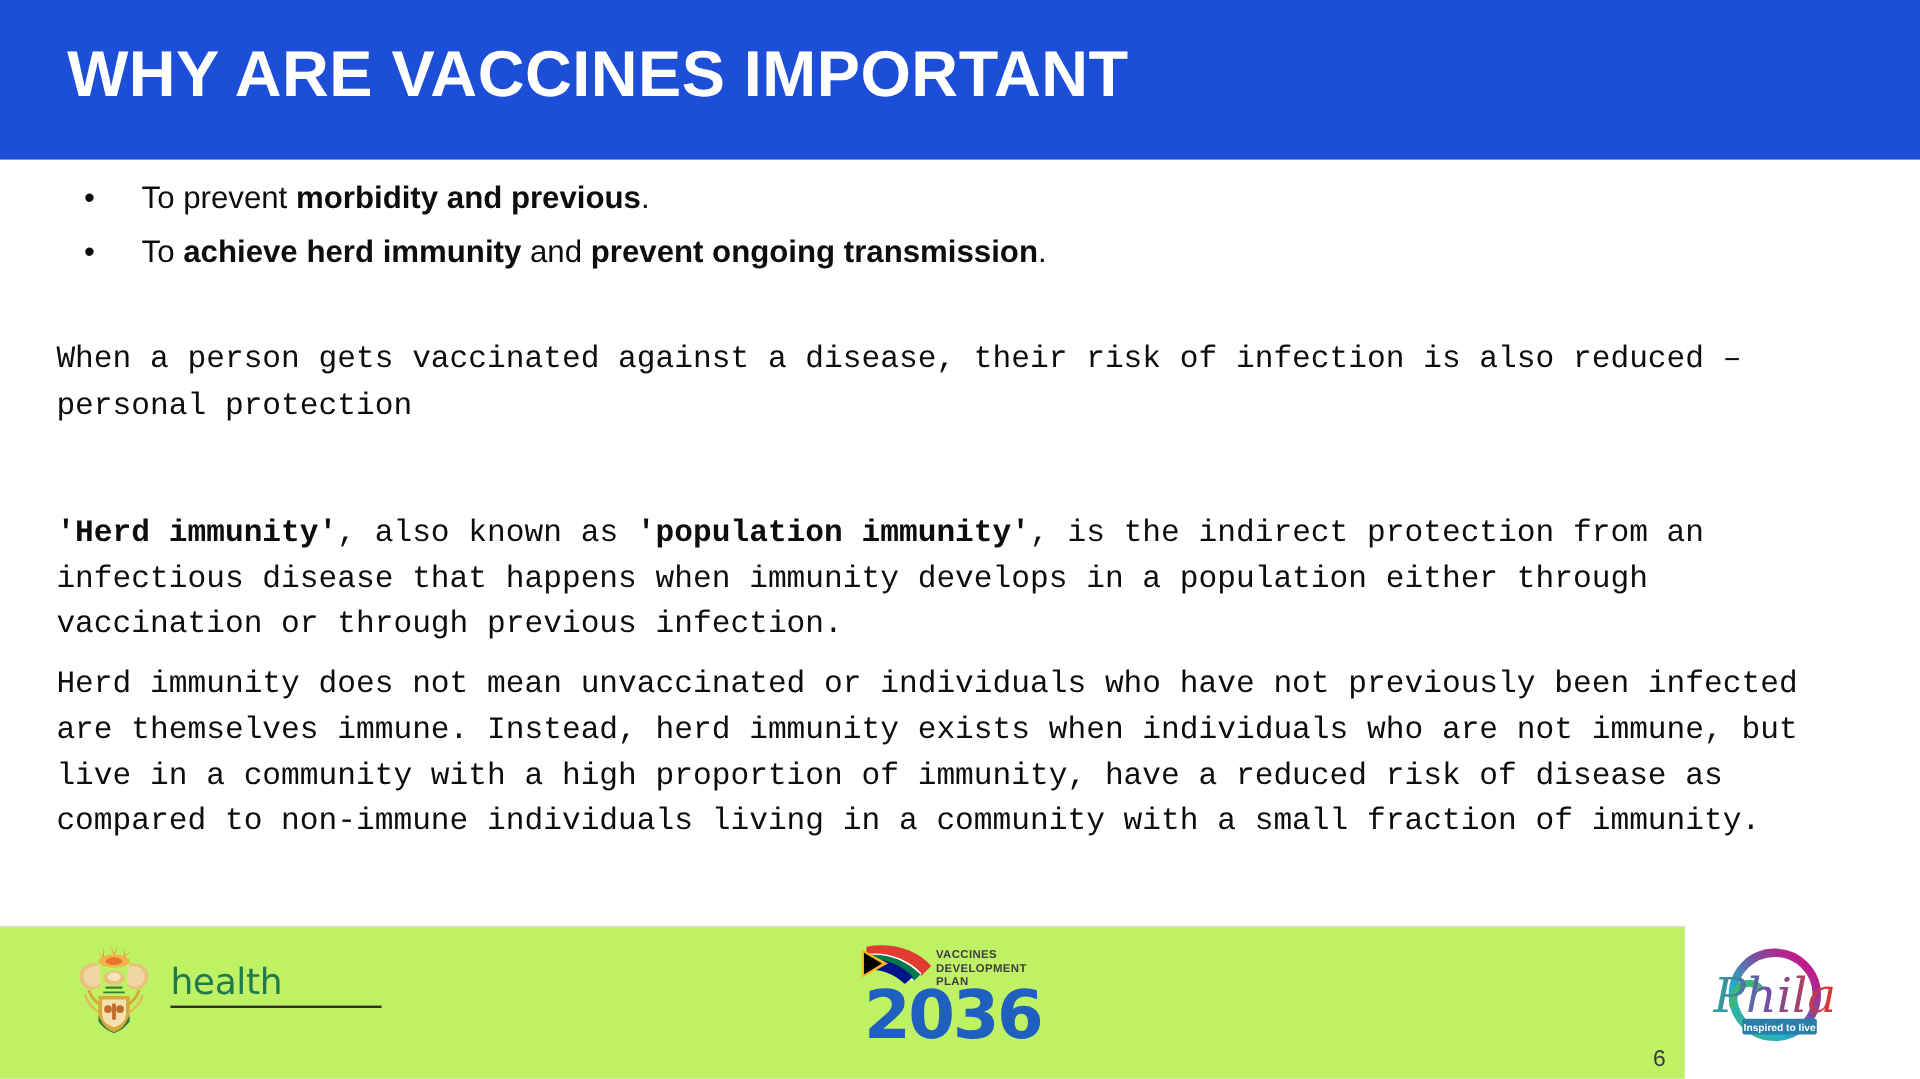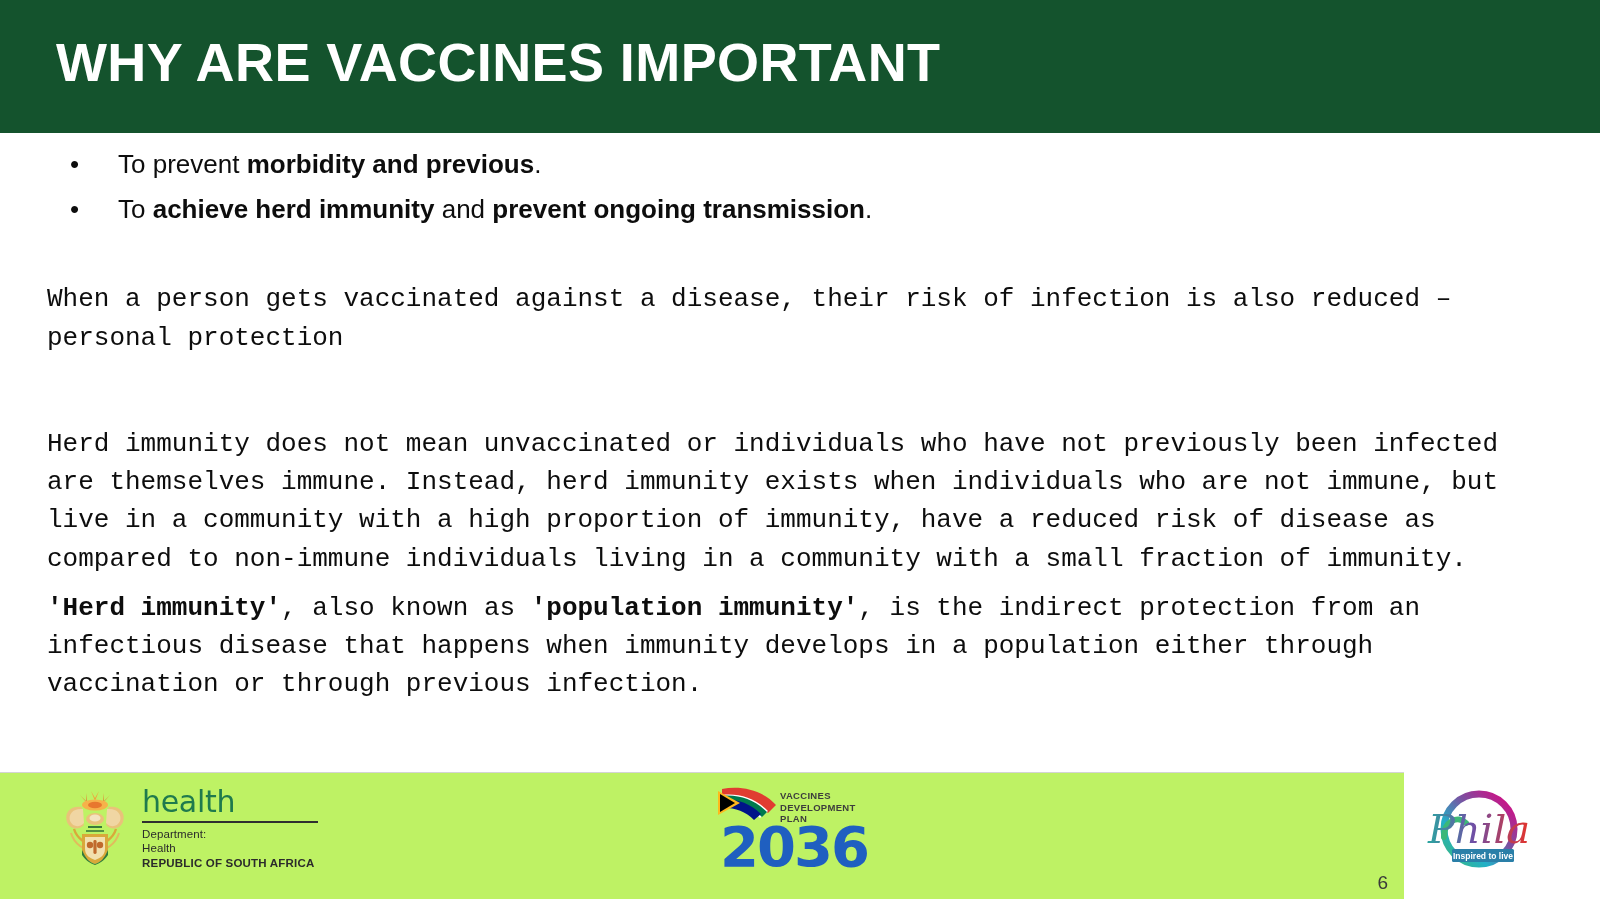--- a/index.html
+++ b/index.html
@@ -15,21 +15,21 @@
     overflow: hidden;
     position: relative;
   }
 
   
   .header-band {
     position: absolute;
     left: 0; top: 0;
     width: 1600px;
     height: 133px;
-    background: #14532d;
+    background: #1d4ed8;
   }
   .header-title {
     position: absolute;
     left: 56px;
     top: 34px;
     font-size: 54px;
     font-weight: bold;
     color: #ffffff;
     letter-spacing: 0.4px;
     line-height: 1.05;
@@ -202,25 +202,25 @@
       <span>To </span><b>achieve herd immunity</b><span> and </span><b>prevent ongoing transmission</b><span>.</span>
     </div>
   </div>
 
   <div class="spacer-a"></div>
 
   <p class="para">When a person gets vaccinated against a disease, their risk of infection is also reduced – personal protection</p>
 
   <div class="spacer-b"></div>
 
-  <p class="para">Herd immunity does not mean unvaccinated or individuals who have not previously been infected are themselves immune. Instead, herd immunity exists when individuals who are not immune, but live in a community with a high proportion of immunity, have a reduced risk of disease as compared to non-immune individuals living in a community with a small fraction of immunity.</p>
-
   <p class="para para-herd">
     <b>'Herd immunity'</b><span>, also known as </span><b>'population immunity'</b><span>, is the indirect protection from an infectious disease that happens when immunity develops in a population either through vaccination or through previous infection.</span>
   </p>
+
+  <p class="para">Herd immunity does not mean unvaccinated or individuals who have not previously been infected are themselves immune. Instead, herd immunity exists when individuals who are not immune, but live in a community with a high proportion of immunity, have a reduced risk of disease as compared to non-immune individuals living in a community with a small fraction of immunity.</p>
 
   <div class="spacer-c"></div>
 
 
 </div>
 
 <div class="footer">
 
   <div class="logo-health">
     <div class="coat-wrap">
@@ -252,25 +252,20 @@
         <circle cx="32" cy="56" r="3.2" fill="#c06a2c"></circle>
         <circle cx="42" cy="56" r="3.2" fill="#c06a2c"></circle>
         <rect x="35.4" y="51" width="3.2" height="14" rx="1.4" fill="#c06a2c"></rect>
 
         <path d="M24 61 C28 70 31 73 37 75 C43 73 46 70 50 61 L50 66 C46 72 42 74 37 76 C32 74 28 72 24 66 Z" fill="#2f7a3e"></path>
       </svg>
     </div>
     <div class="health-text">
       <div class="health-word">health</div>
       <div class="health-rule"></div>
-      <div class="health-sub">
-        <div>Department:</div>
-        <div>Health</div>
-        <div class="strong">REPUBLIC OF SOUTH AFRICA</div>
-      </div>
     </div>
   </div>
 
   <div class="logo-ndp">
     <div class="ndp-emblem">
       <svg width="66" height="40" viewBox="0 0 66 40">
         <path d="M4 6 C24 2 46 8 58 22 L50 30 C38 18 22 12 4 14 Z" fill="#e03c31"></path>
         <path d="M4 12 C22 10 38 16 50 28 L42 35 C32 24 18 19 4 20 Z" fill="#ffffff"></path>
         <path d="M3 13 C21 11 37 17 49 29 L44 34 C33 23 18 18 3 19 Z" fill="#007a4d"></path>
         <path d="M2 16 C18 15 32 20 43 31 L36 37 C27 28 15 24 2 25 Z" fill="#001489"></path>

